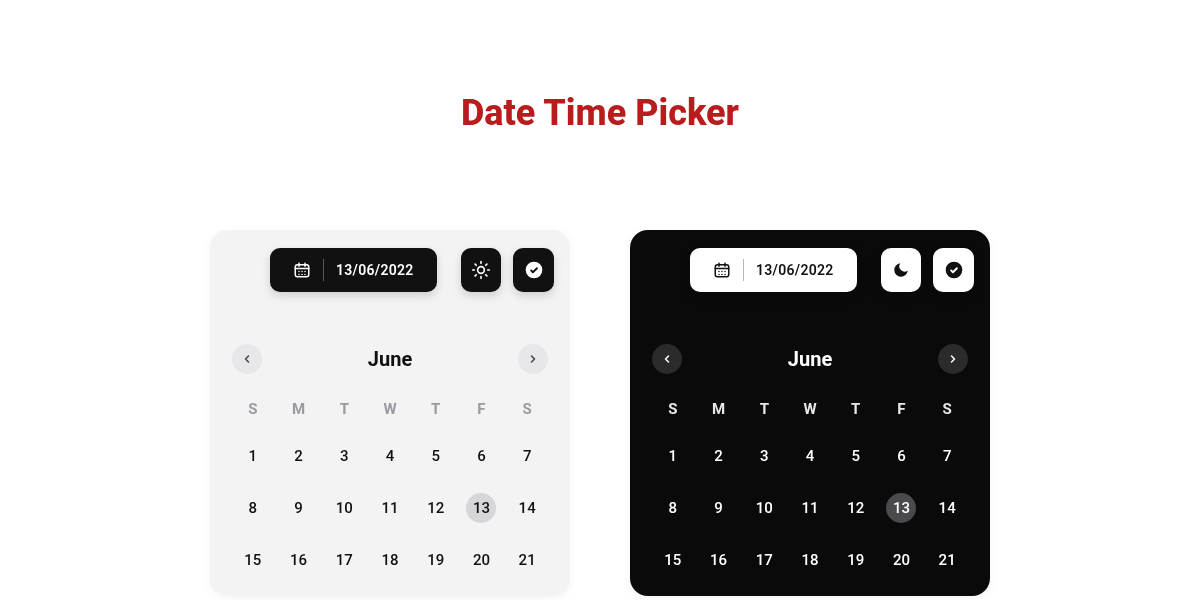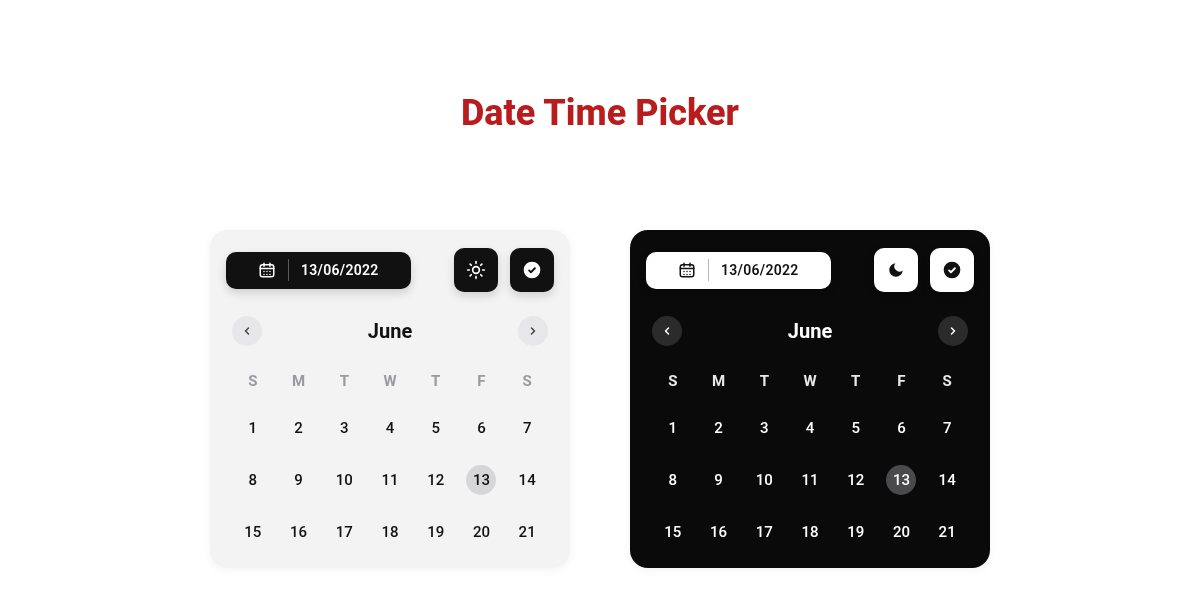--- a/index.html
+++ b/index.html
@@ -30,48 +30,49 @@
       width: 360px;
       border-radius: 18px;
       padding: 18px 16px 20px 16px;
       box-shadow: 0 2px 10px rgba(0,0,0,.05);
     }
     .card.light { background: #f3f3f4; color: #111; }
     .card.dark  { background: #0a0a0a; color: #fff; }
 
     .topbar { display: flex; align-items: center; gap: 12px; }
     .pill {
-      height: 37px;
+      height: 44px;
       border-radius: 10px;
       display: flex;
       align-items: center;
-      padding: 0 32px;
+      padding: 0 23px;
       gap: 12px;
       box-shadow: 0 4px 10px rgba(0,0,0,.15);
       flex: 0 0 auto;
+      margin-left: 44px;
     }
     .light .pill { background: #111; color: #fff; }
     .dark  .pill { background: #fff; color: #111; }
     .pill .sep { width: 1px; height: 22px; background: currentColor; opacity: .3; }
     .pill .datevalue { font-size: 14px; font-weight: 600; letter-spacing: .3px; }
 
     .spacer { flex: 1; }
 
     .sqbtn {
       width: 44px; height: 44px;
       border-radius: 10px;
       display: flex; align-items: center; justify-content: center;
       box-shadow: 0 4px 10px rgba(0,0,0,.15);
     }
     .light .sqbtn { background: #111; color: #fff; }
     .dark  .sqbtn { background: #fff; color: #111; }
 
     .monthrow {
       display: flex; align-items: center; justify-content: space-between;
-      margin-top: 24px;
+      margin-top: 52px;
       padding: 0 6px;
       gap: 16px;
     }
     .monthlabel { font-size: 20px; font-weight: 700; }
     .navbtn {
       width: 30px; height: 30px; border-radius: 50%;
       display: flex; align-items: center; justify-content: center;
       font-size: 14px;
     }
     .light .navbtn { background: #e7e7e9; color: #444; }

